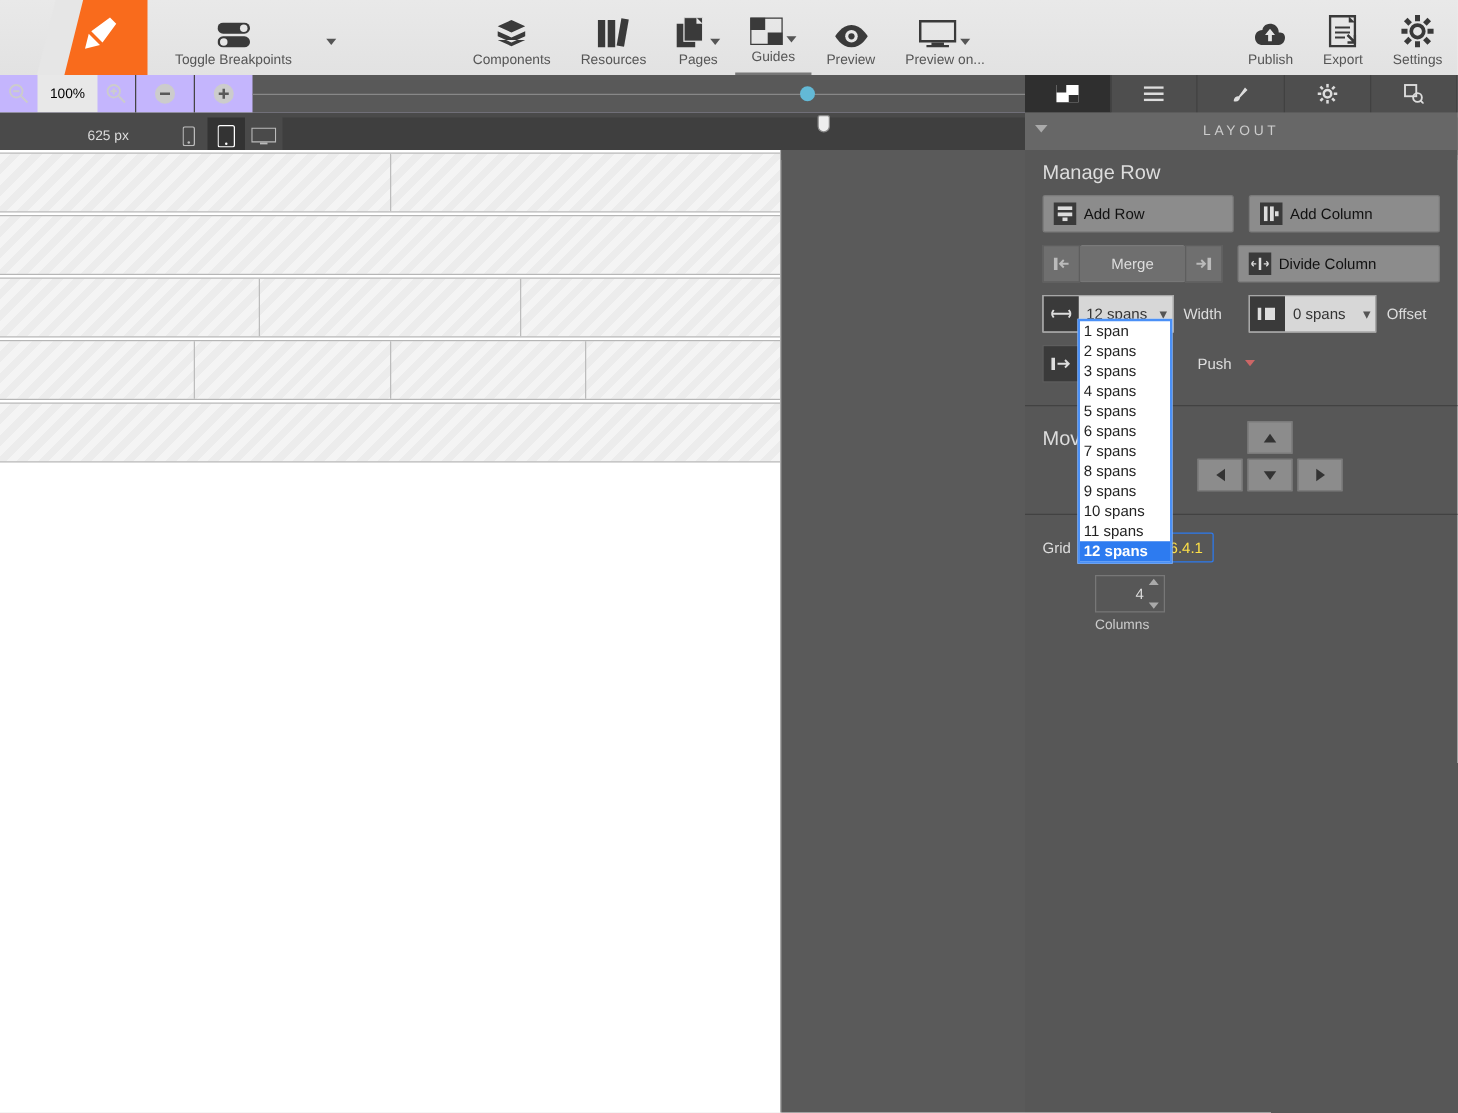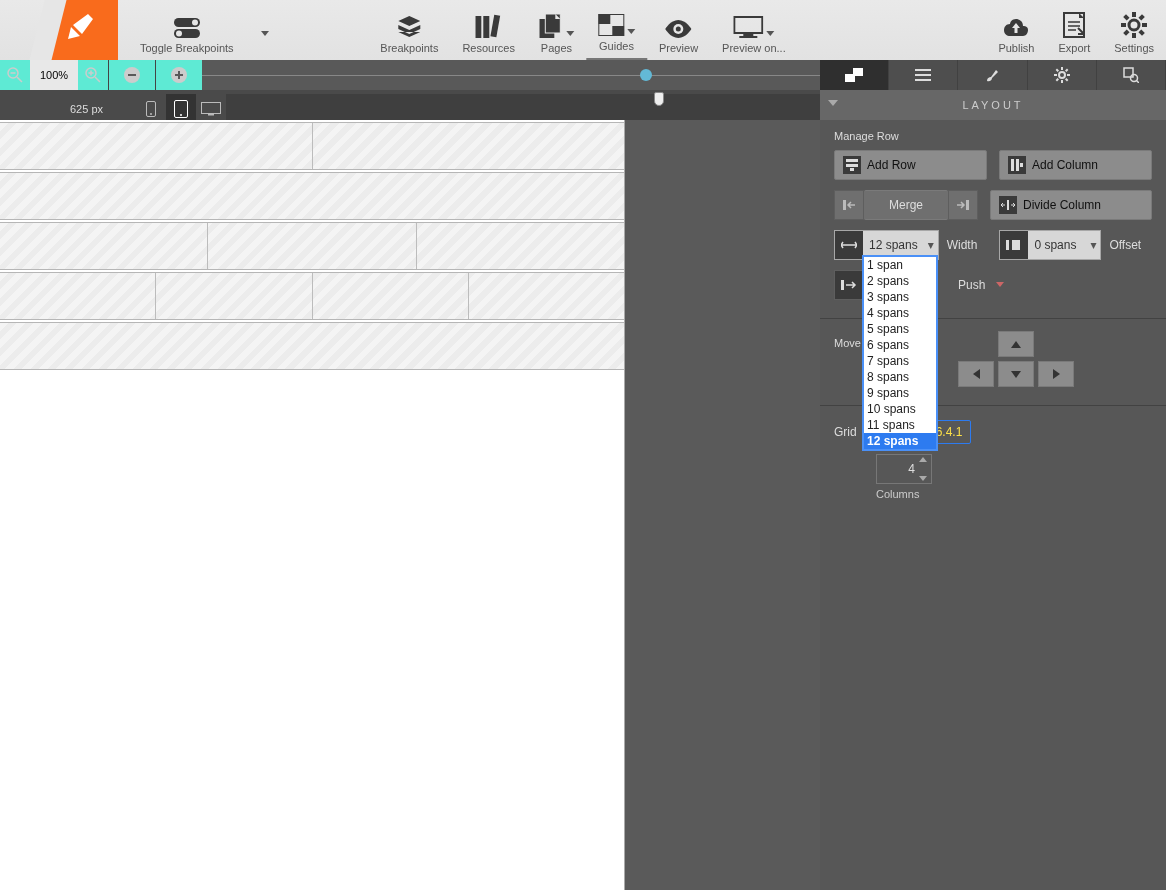--- a/index.html
+++ b/index.html
@@ -13,21 +13,21 @@
   .tb-item { display:flex; flex-direction:column; align-items:center; justify-content:flex-end; padding: 0 12px 6px; cursor:pointer; color:#444; }
   .tb-item .lbl { font-size: 11px; color:#555; margin-top:4px; text-align:center; }
   .tb-item svg, .tb-item .glyph { fill:#3a3a3a; color:#3a3a3a; }
   .tb-group-left { display:flex; align-items:flex-end; margin-left: 10px; }
   .tb-center { position:absolute; left:50%; transform:translateX(-50%); display:flex; align-items:flex-end; height:60px; }
   .tb-right { margin-left:auto; display:flex; align-items:flex-end; }
   .mini-caret { width:0;height:0;border-left:4px solid transparent;border-right:4px solid transparent;border-top:5px solid #555; margin-left:3px; margin-bottom:2px; display:inline-block;}
   .guides-underline { border-bottom: 2px solid #777; }
 
   
-  .zoombar { height:30px; background:#5eead4; display:flex; align-items:center; }
+  .zoombar { height:30px; background:#c4b5fd; display:flex; align-items:center; }
   .zb-btn { width:30px; height:30px; display:flex; align-items:center; justify-content:center; cursor:pointer; color:#ddd; }
   .zb-val { width:48px; text-align:center; font-size:11px; color:#000; background: #e8e8e8; height:30px; line-height:30px; }
   .zb-sep { width:1px; height:30px; background:#444; }
   .zb-dark { background:#595959; }
 
   .pxbar { height:38px; background:#4a4a4a; display:flex; align-items:center; position:relative;padding-left:37px; }
   .px-val { width:99px; text-align:center; color:#ddd; font-size:11px; height:30px; line-height:30px; }
   .dev-btn { width:30px; height:30px; display:flex; align-items:center; justify-content:center; cursor:pointer; color:#bbb; }
   .dev-btn.active { background:#333; color:#fff; }
   .ruler-dark { flex:1; height:30px; background:#3f3f3f; }
@@ -38,21 +38,21 @@
   .grid-row { height:48px; border-top:1px solid #b6b6b6; border-bottom:1px solid #b6b6b6; margin-top:2px; display:flex; background: repeating-linear-gradient(135deg,#f4f4f4 0 6px,#ececec 6px 12px); }
   .grid-cell { border-right:1px solid #bcbcbc; }
 
   
   .sidebar { position:absolute; top:60px; right:0; width:346px; bottom:0; background:#575757; color:#ddd; font-size:12px; }
   .side-tabs { height:30px; display:flex; background:#4e4e4e; }
   .side-tab { flex:1; display:flex; align-items:center; justify-content:center; cursor:pointer; border-right:1px solid #414141; }
   .side-tab.active { background:#2f2f2f; }
   .layout-hdr { height:30px; text-align:center; font-size:11px; letter-spacing:3px; color:#ccc; display:flex; align-items:center; justify-content:center; background:#676767; position:relative; }
   .layout-hdr .chev { position:absolute; left:8px; top:10px; width:0;height:0;border-left:5px solid transparent;border-right:5px solid transparent;border-top:6px solid #aaa;}
-  .sec-title { padding:10px 14px 8px; font-size:11px; color:#ddd; }
+  .sec-title { padding:10px 14px 8px; font-size:16px; color:#ddd; }
   .btn-row { display:flex; gap:12px; padding:0 14px 10px; }
   .pbtn { flex:1; height:30px; background:#8c8c8c; border:1px solid #7a7a7a; display:flex; align-items:center; gap:6px; padding:0 8px; cursor:pointer; color:#111; font-size:12px; border-radius:2px; }
   .pbtn.dark { background:#6f6f6f; color:#ddd; }
   .pbtn .icbox { width:18px; height:18px; background:#3a3a3a; display:flex; align-items:center; justify-content:center; }
   .pbtn.center { justify-content:center; }
   .sqbtn { width:30px; height:30px; background:#6f6f6f; border:1px solid #5e5e5e; display:flex; align-items:center; justify-content:center; cursor:pointer; }
   .field-row { display:flex; align-items:center; gap:8px; padding:0 14px 10px; }
   .combo { height:30px; display:flex; align-items:center; border:1px solid #a7a7a7; background:#d7d7d7; }
   .combo .ic { width:28px; height:28px; background:#3a3a3a; display:flex; align-items:center; justify-content:center; }
   .combo .val { padding:0 6px; color:#333; font-size:12px; min-width:58px; }
@@ -102,21 +102,21 @@
     <div class="tb-item" style="padding-bottom:22px">
         <span class="mini-caret"></span>
       </div>
   </div>
 
   <div class="tb-center">
     <div class="tb-item">
       <svg width="26" height="22">
           <path d="M13 0 L24 5 L13 10 L2 5 Z M2 9 L13 14 L24 9 L24 13 L13 18 L2 13 Z M2 16 L13 21 L24 16" fill="#3a3a3a"></path>
         </svg>
-      <span class="lbl">Breakpoints</span>
+      <span class="lbl">Components</span>
     </div>
     <div class="tb-item">
       <svg width="26" height="24">
           <rect x="0" y="2" width="6" height="22" fill="#3a3a3a"></rect>
           <rect x="8" y="2" width="6" height="22" fill="#3a3a3a"></rect>
           <rect x="17" y="1" width="6" height="22" fill="#3a3a3a" transform="rotate(10 20 12)"></rect>
         </svg>
       <span class="lbl">Resources</span>
     </div>
     <div class="tb-item">

